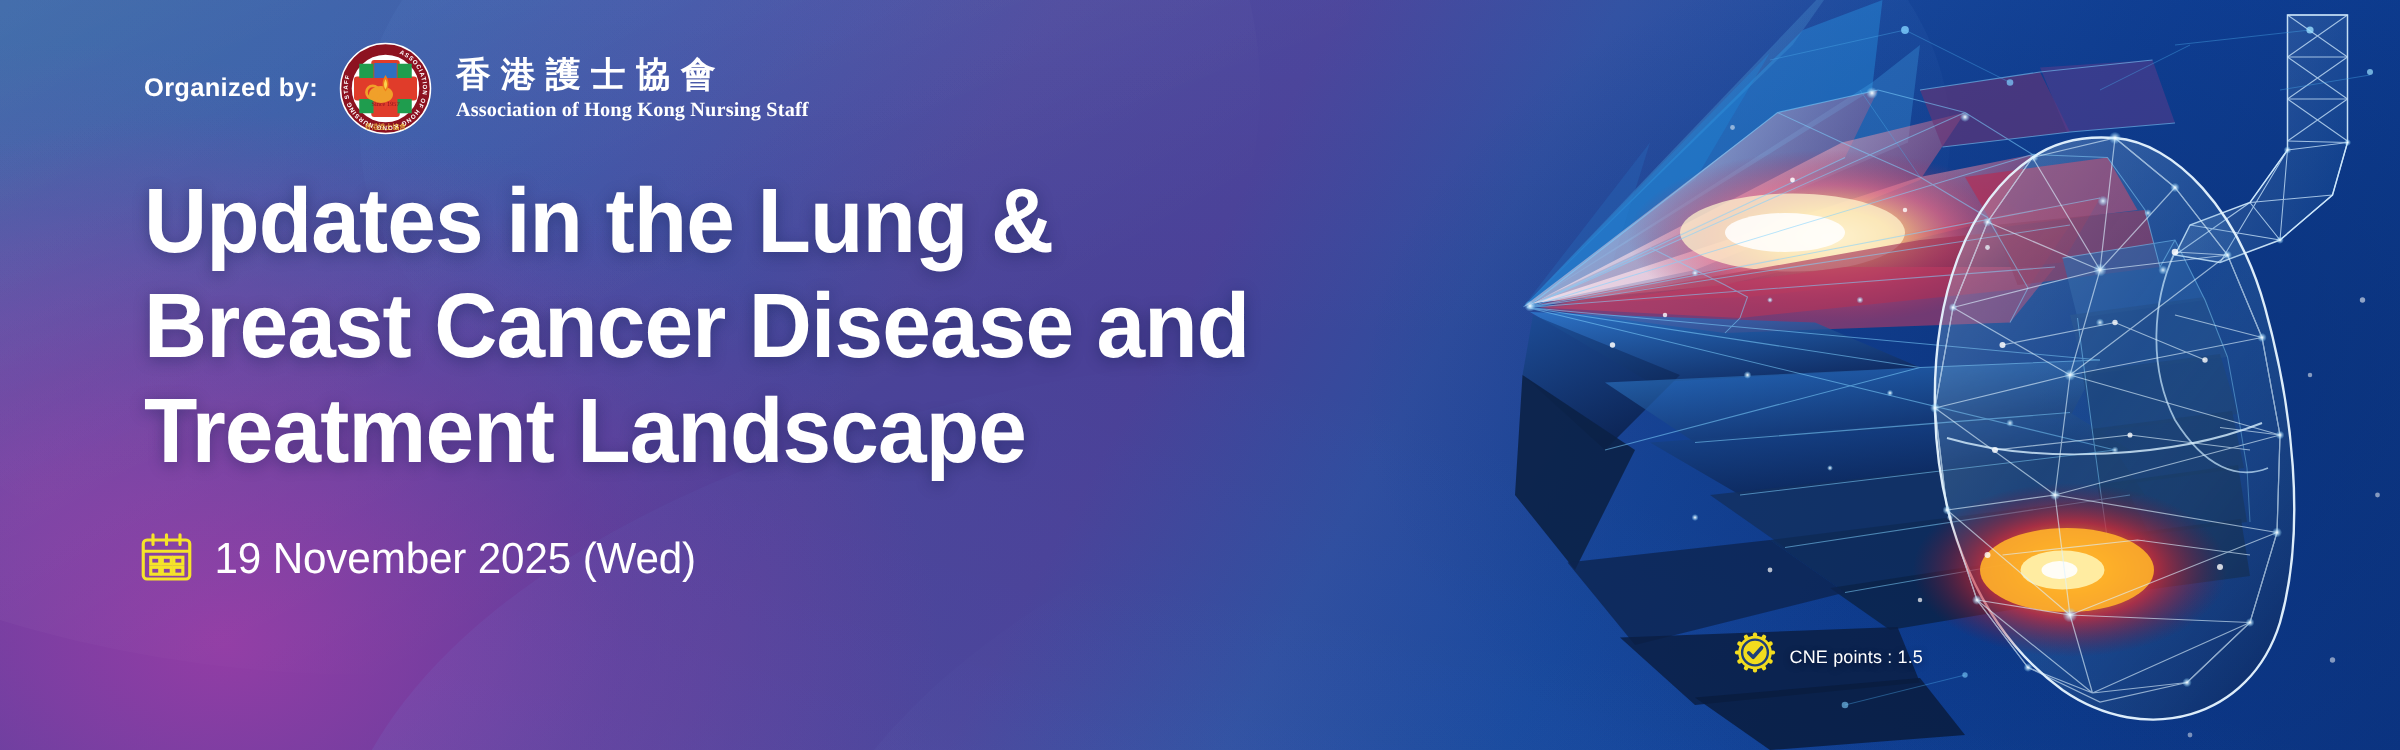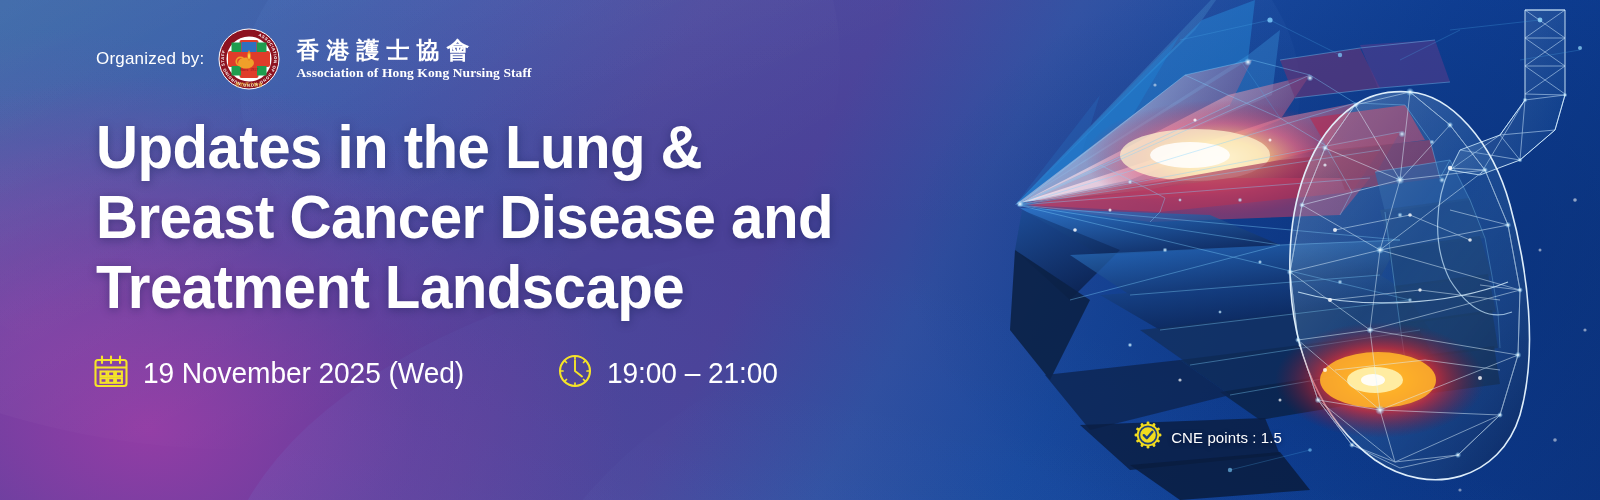--- a/index.html
+++ b/index.html
@@ -77,21 +77,21 @@
   #artwork svg { position:absolute; top:0; left:0; }
 
   
   .org-row {
     position:absolute; left:96px; top:28px;
     display:flex; align-items:center; gap:14px;
     z-index:6;
   }
   .org-label {
     color:#ffffff;
-    font-size:17px; font-weight:normal;
+    font-size:17px; font-weight:bold;
     letter-spacing:0.2px;
     white-space:nowrap;
   }
 
   .logo-mark { width:62px; height:62px; position:relative; flex:0 0 auto; }
 
   .org-names { display:flex; flex-direction:column; margin-left:2px; }
   .org-cn {
     color:#ffffff;
     font-family:"DejaVu Sans", sans-serif;
@@ -120,21 +120,21 @@
     letter-spacing:-0.6px;
     transform:scaleX(0.955);
     transform-origin:left top;
     text-shadow:0 2px 10px rgba(0,20,60,0.35);
     white-space:nowrap;
   }
   #title .tl { display:block; }
 
   .meta {
     position:absolute; z-index:6;
-    display:flex; align-items:center;
+    display:flex; align-items:center;flex-direction:column;
   }
   #meta-row1 { left:92px; top:352px; gap:0; }
   #meta-row2 { left:92px; top:406px; }
 
   .meta-item { display:flex; align-items:center; }
   .meta-icon { flex:0 0 auto; display:block; }
   .meta-text {
     color:#ffffff;
     font-size:29px;
     font-weight:400;
@@ -146,21 +146,21 @@
   }
   #time-item { margin-left:82px; }
 
   #cne {
     position:absolute; right:318px; top:421px;
     z-index:7;
     display:flex; align-items:center; gap:9px;
   }
   #cne .cne-text {
     color:#ffffff;
-    font-size:15px;
+    font-size:12px;
     letter-spacing:0.1px;
     white-space:nowrap;
     text-shadow:0 1px 4px rgba(0,10,40,0.6);
   }
 </style>
 </head>
 <body>
 
 <div id="banner">
 
@@ -455,31 +455,20 @@
           <rect x="16.2" y="19.5" width="6" height="4.6"></rect>
           <rect x="23.9" y="19.5" width="6" height="4.6"></rect>
           <rect x="8.5" y="26.2" width="6" height="4.6"></rect>
           <rect x="16.2" y="26.2" width="6" height="4.6"></rect>
           <rect x="23.9" y="26.2" width="6" height="4.6"></rect>
         </svg>
       </span>
       <span class="meta-text">19 November 2025 (Wed)</span>
     </span>
 
-    <span class="meta-item" id="time-item">
-      <span class="meta-icon">
-        <svg width="38" height="38" viewBox="0 0 38 38" fill="none" stroke="#F5E429" stroke-width="2.1">
-          <circle cx="19" cy="19" r="15"></circle>
-          <path d="M19,19 L19,8.5 M19,19 L26,24.5" stroke-linecap="round" stroke-width="1.9"></path>
-          <path d="M19,4.5 L19,7 M19,31 L19,33.5 M4.5,19 L7,19 M31,19 L33.5,19
-                   M8.8,8.8 L10.5,10.5 M27.5,27.5 L29.2,29.2 M29.2,8.8 L27.5,10.5 M10.5,27.5 L8.8,29.2" stroke-linecap="round" stroke-width="1.7"></path>
-        </svg>
-      </span>
-      <span class="meta-text">19:00 – 21:00</span>
-    </span>
   </div>
 
 
   <div id="cne">
     <span>
       <svg width="28" height="28" viewBox="0 0 28 28">
         <g fill="#F2DC1E">
           <circle cx="14" cy="14" r="11.2"></circle>
           <g>
             <rect x="12.6" y="0.6" width="2.8" height="26.8" rx="1.2" transform="rotate(0 14 14)"></rect>

